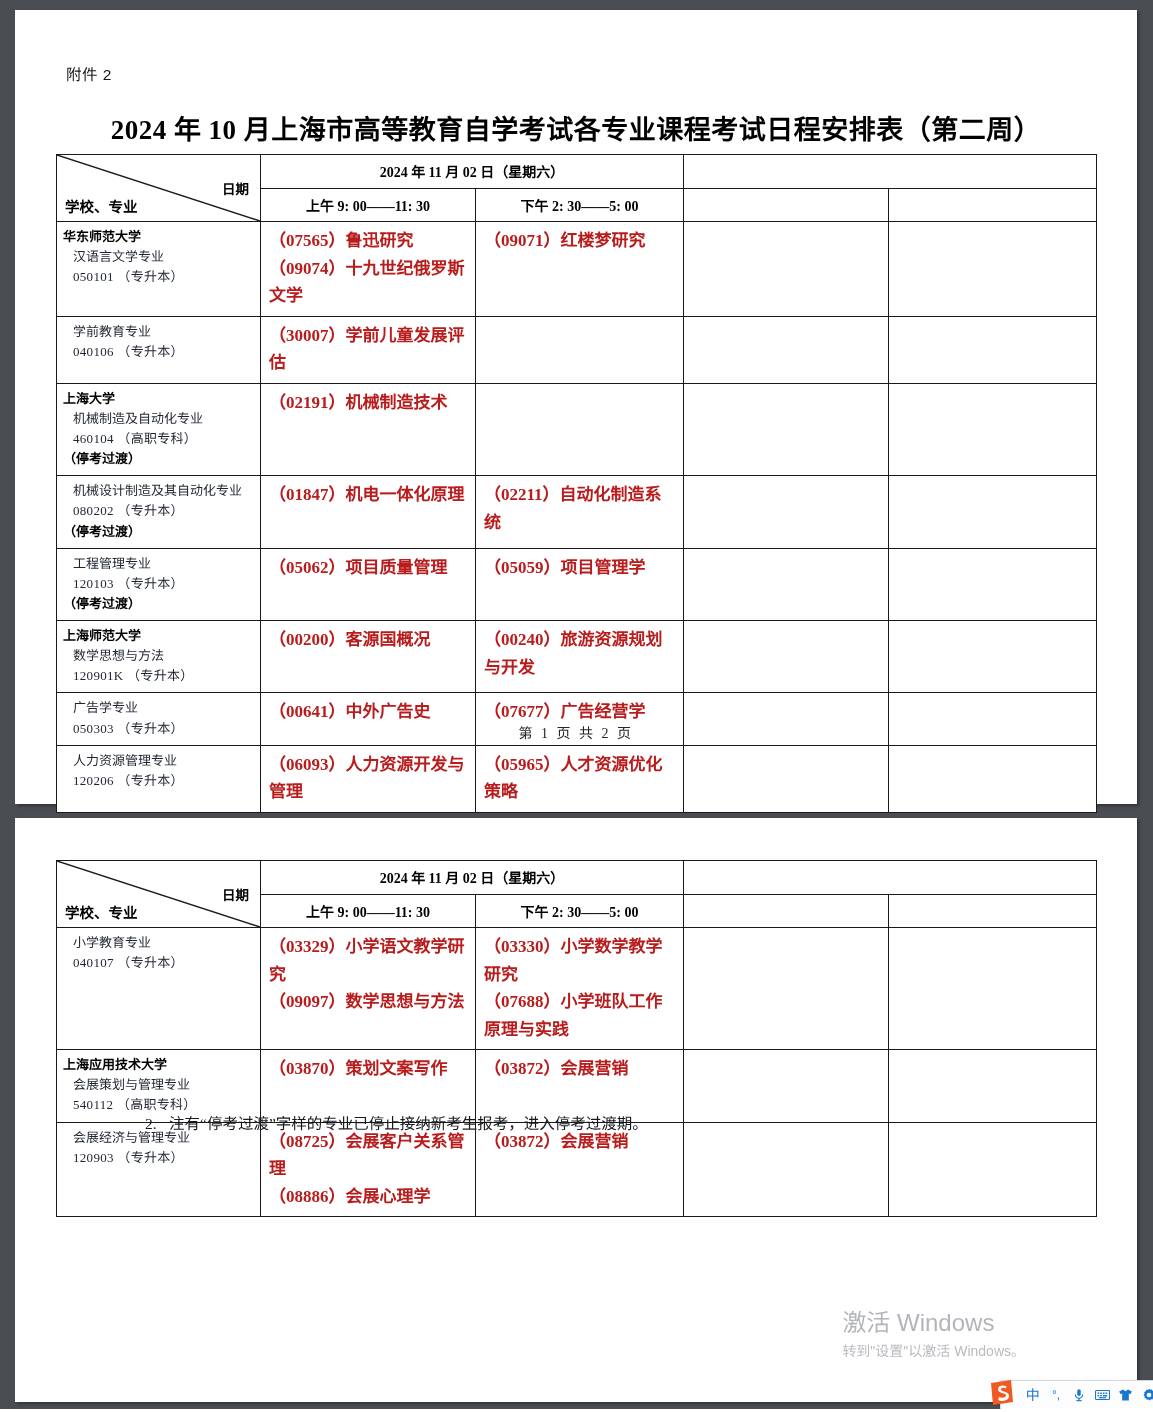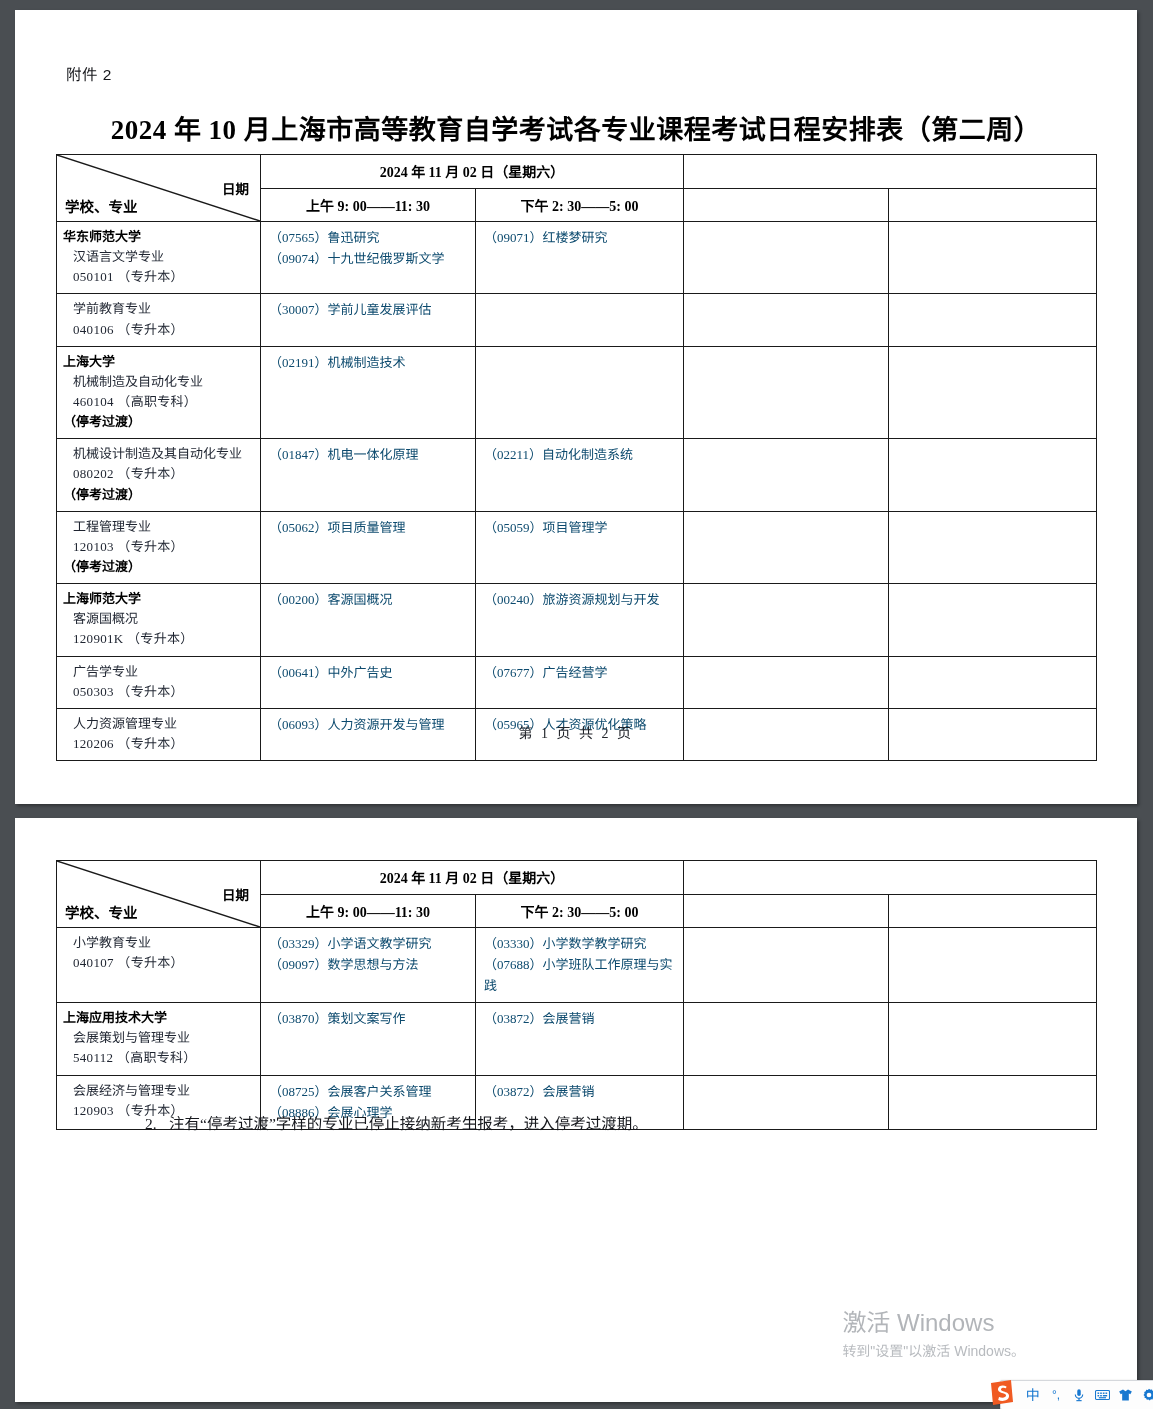--- a/index.html
+++ b/index.html
@@ -153,22 +153,23 @@
   }
   .suspend-note {
     display: block;
     font-weight: bold;
     color: #000;
   }
 
   .cell-course {
     padding: 5px 8px 6px 8px !important;
     line-height: 1.62;
-    color: #0c4a6e;
-    font-size: 13px;
+    color: #b91c1c;
+    font-size: 17px;
+    font-weight: bold;
   }
   .cell-course .course-line { display: block; }
   .cell-blank { }
 
   
   .page-number {
     position: absolute;
     left: 0;
     top: 712px;
     width: 100%;
@@ -369,21 +370,21 @@
             </td>
             <td class="cell-course">
               <span class="course-line">（05059）项目管理学</span>
             </td>
             <td class="cell-course cell-blank"></td>
             <td class="cell-course cell-blank"></td>
           </tr>
           <tr>
             <td class="cell-school">
               <span class="school-name">上海师范大学</span>
-              <span class="major-name">客源国概况</span>
+              <span class="major-name">数学思想与方法</span>
               <span class="major-code">120901K  （专升本）</span>
             </td>
             <td class="cell-course">
               <span class="course-line">（00200）客源国概况</span>
             </td>
             <td class="cell-course">
               <span class="course-line">（00240）旅游资源规划与开发</span>
             </td>
             <td class="cell-course cell-blank"></td>
             <td class="cell-course cell-blank"></td>

